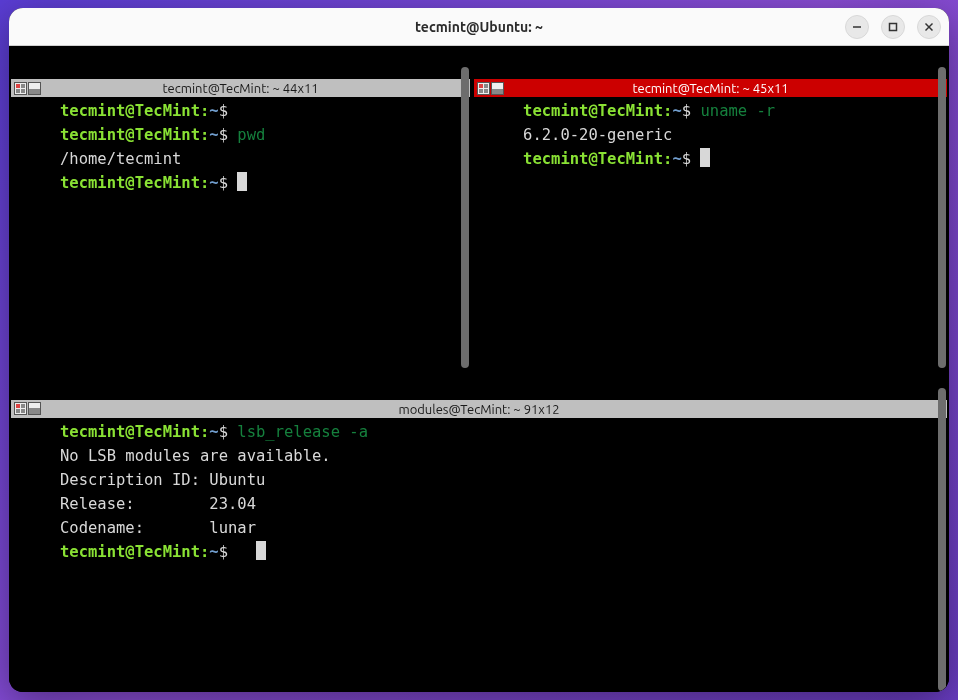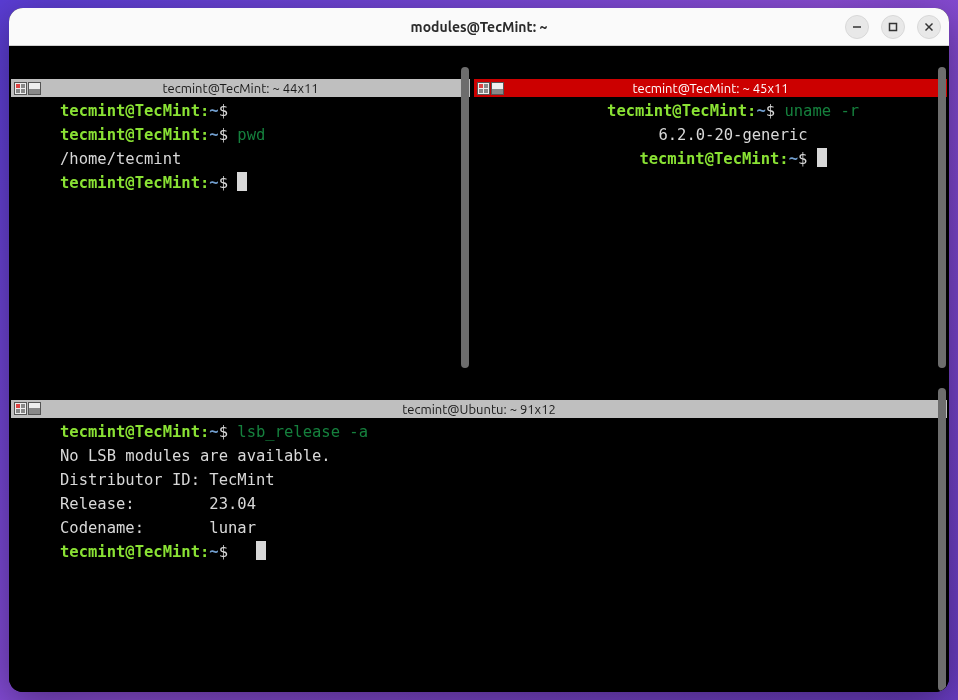--- a/index.html
+++ b/index.html
@@ -78,21 +78,21 @@
     }
     .pane {
       background: #000;
       flex: 1;
       display: flex;
       flex-direction: column;
       min-width: 0;
       position: relative;
     }
     .pane-left { flex: 1; }
-    .pane-right { flex: 1.03; text-align: center; }
+    .pane-right { flex: 1.03; }
     .pane-titlebar {
       height: 18px;
       display: flex;
       align-items: center;
       justify-content: center;
       font-family: -apple-system, "Segoe UI", Ubuntu, sans-serif;
       font-size: 13px;
       position: relative;
       margin-top: 31px;
     }
@@ -155,21 +155,21 @@
       background: #d8d8d8;
       vertical-align: -3px;
     }
   </style>
 </head>
 <body>
 
 <div class="window">
 
   <div class="titlebar">
-    <span class="titlebar-title">modules@TecMint: ~</span>
+    <span class="titlebar-title">tecmint@Ubuntu: ~</span>
     <div class="window-controls">
       <div class="win-btn">
         <svg viewBox="0 0 12 12">
             <line x1="2" y1="6" x2="10" y2="6" stroke="#333" stroke-width="1.5"></line>
           </svg>
       </div>
       <div class="win-btn">
         <svg viewBox="0 0 12 12">
             <rect x="2.5" y="2.5" width="7" height="7" fill="none" stroke="#333" stroke-width="1.5"></rect>
           </svg>
@@ -241,26 +241,26 @@
         <div class="pane-titlebar inactive">
           <div class="pane-icons">
             <div class="pane-icon-split">
                 <div class="q r"></div>
                 <div class="q"></div>
                 <div class="q"></div>
                 <div class="q"></div>
               </div>
             <div class="pane-icon-full"></div>
           </div>
-          <span>tecmint@Ubuntu: ~ 91x12</span>
+          <span>modules@TecMint: ~ 91x12</span>
         </div>
         <div class="pane-content">
           <div class="line"><span class="prompt-user">tecmint@TecMint</span><span class="prompt-colon">:</span><span class="prompt-tilde">~</span><span class="prompt-dollar">$</span> <span class="cmd">lsb_release -a</span></div>
           <div class="line out">No LSB modules are available.</div>
-          <div class="line out">Distributor ID: TecMint</div>
+          <div class="line out">Description ID: Ubuntu</div>
           <div class="line out">Release:        23.04</div>
           <div class="line out">Codename:       lunar</div>
           <div class="line"><span class="prompt-user">tecmint@TecMint</span><span class="prompt-colon">:</span><span class="prompt-tilde">~</span><span class="prompt-dollar">$</span><span class="cmd">  </span> <span class="cursor"></span></div>
         </div>
         <div class="scrollbar">
             <div class="scrollbar-thumb"></div>
           </div>
       </div>
     </div>
 

